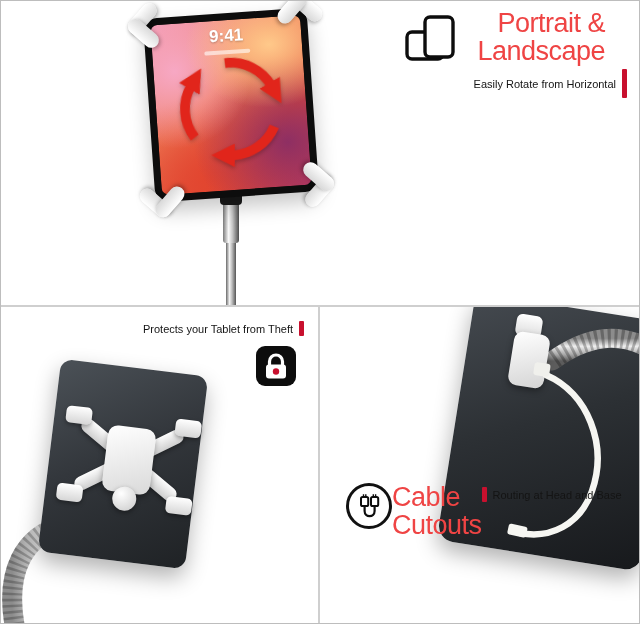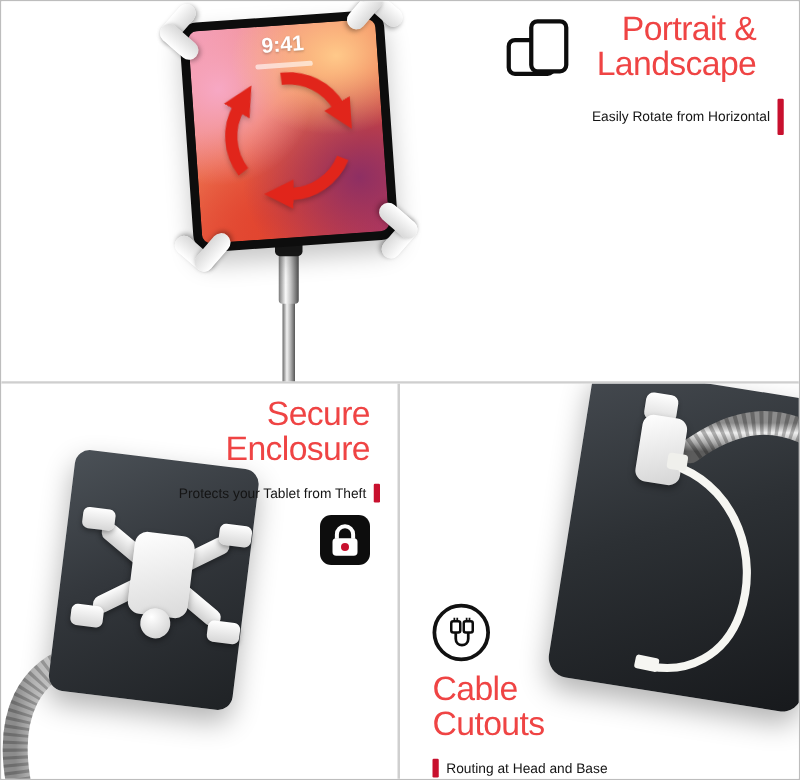--- a/index.html
+++ b/index.html
@@ -8,21 +8,21 @@
   .stage { position:relative; width:640px; height:624px; background:#fff;
            border:1px solid #bdbdbd; overflow:hidden; }
 
   .panel { position:absolute; overflow:hidden; background:#fff; }
   .panel-top { left:0; top:0; width:640px; height:306px; border-bottom:2px solid #cfcfcf; }
   .panel-bl  { left:0; top:306px; width:319px; height:318px; border-right:2px solid #cfcfcf; }
   .panel-br  { left:319px; top:306px; width:321px; height:318px; }
 
   
   .title { font-size:27px; line-height:28px; color:#ef4444; letter-spacing:-0.5px; white-space:nowrap; }
-  .sub-row { display:flex; align-items:center; gap:6px; margin-top:14px; }
+  .sub-row { display:flex; align-items:center; gap:6px; margin-top:4px; }
   .sub-text { font-size:11px; line-height:14px; color:#141414; white-space:nowrap; }
   .red-bar { width:5px; background:var(--accent); border-radius:1px; }
   .bar-1line { height:15px; } .bar-2line { height:29px; }
 
   
   .pole-lower { position:absolute; left:225px; top:200px; width:10px; height:106px;
     background:linear-gradient(90deg,#6a6a6a,#f2f2f2 35%,#bdbdbd 60%,#555); }
   .pole-upper { position:absolute; left:222px; top:198px; width:16px; height:44px; border-radius:3px;
     background:linear-gradient(90deg,#7a7a7a,#fafafa 35%,#c4c4c4 60%,#4e4e4e); }
   .pole-hinge { position:absolute; left:219px; top:188px; width:22px; height:16px;
@@ -84,21 +84,21 @@
   .lock-badge { width:40px; height:40px; margin-top:10px; margin-right:8px; }
 
   
   .tablet-br { position:absolute; left:135px; top:0px; width:205px; height:250px; border-radius:16px;
     background:linear-gradient(155deg,#454a50 0%,#2c3034 45%,#17191c 100%);
     transform:rotate(9deg); box-shadow:0 10px 22px rgba(0,0,0,.3); }
   .clamp-br-cap { position:absolute; left:196px; top:8px; width:26px; height:22px; border-radius:6px;
     background:linear-gradient(#ffffff,#dcdcdc); transform:rotate(9deg); box-shadow:0 2px 4px rgba(0,0,0,.3); }
   .clamp-br-block { position:absolute; left:191px; top:26px; width:36px; height:54px; border-radius:9px;
     background:linear-gradient(160deg,#ffffff,#d4d4d4); transform:rotate(9deg); box-shadow:0 3px 6px rgba(0,0,0,.35); }
-  .feature-cable { position:absolute; left:26px; top:176px; display:flex; flex-direction:column; align-items:flex-start; }
+  .feature-cable { position:absolute; left:26px; top:176px; display:flex; flex-direction:row; align-items:flex-start; }
   .cable-badge { width:46px; height:46px; border:3px solid #111; border-radius:50%;
     display:flex; align-items:center; justify-content:center; margin-bottom:8px; background:#fff; }
   .feature-cable .titles { text-align:left; }
 </style>
 </head>
 <body>
 
 <div class="stage">
 
   <section class="panel panel-top">
@@ -172,24 +172,20 @@
       <div class="arm arm-b"></div>
       <div class="grip grip-tl"></div>
       <div class="grip grip-tr"></div>
       <div class="grip grip-bl"></div>
       <div class="grip grip-br"></div>
       <div class="mount-plate"></div>
       <div class="mount-knob"></div>
     </div>
 
     <div class="feature-secure">
-      <div class="titles">
-        <div class="title">Secure</div>
-        <div class="title">Enclosure</div>
-      </div>
       <div class="sub-row">
         <div class="sub-text">Protects your Tablet from Theft</div>
         <div class="red-bar bar-1line"></div>
       </div>
       <svg class="lock-badge" viewBox="0 0 40 40">
         <rect x="0" y="0" width="40" height="40" rx="9" fill="#0d0d0d"></rect>
         <path d="M13.5 19 v-3.5 a6.5 6.5 0 0 1 13 0 V19" fill="none" stroke="#fff" stroke-width="3.2"></path>
         <rect x="10" y="18.5" width="20" height="14" rx="3" fill="#fff"></rect>
         <circle cx="20" cy="25.5" r="3.2" fill="#c8102e"></circle>
       </svg>

